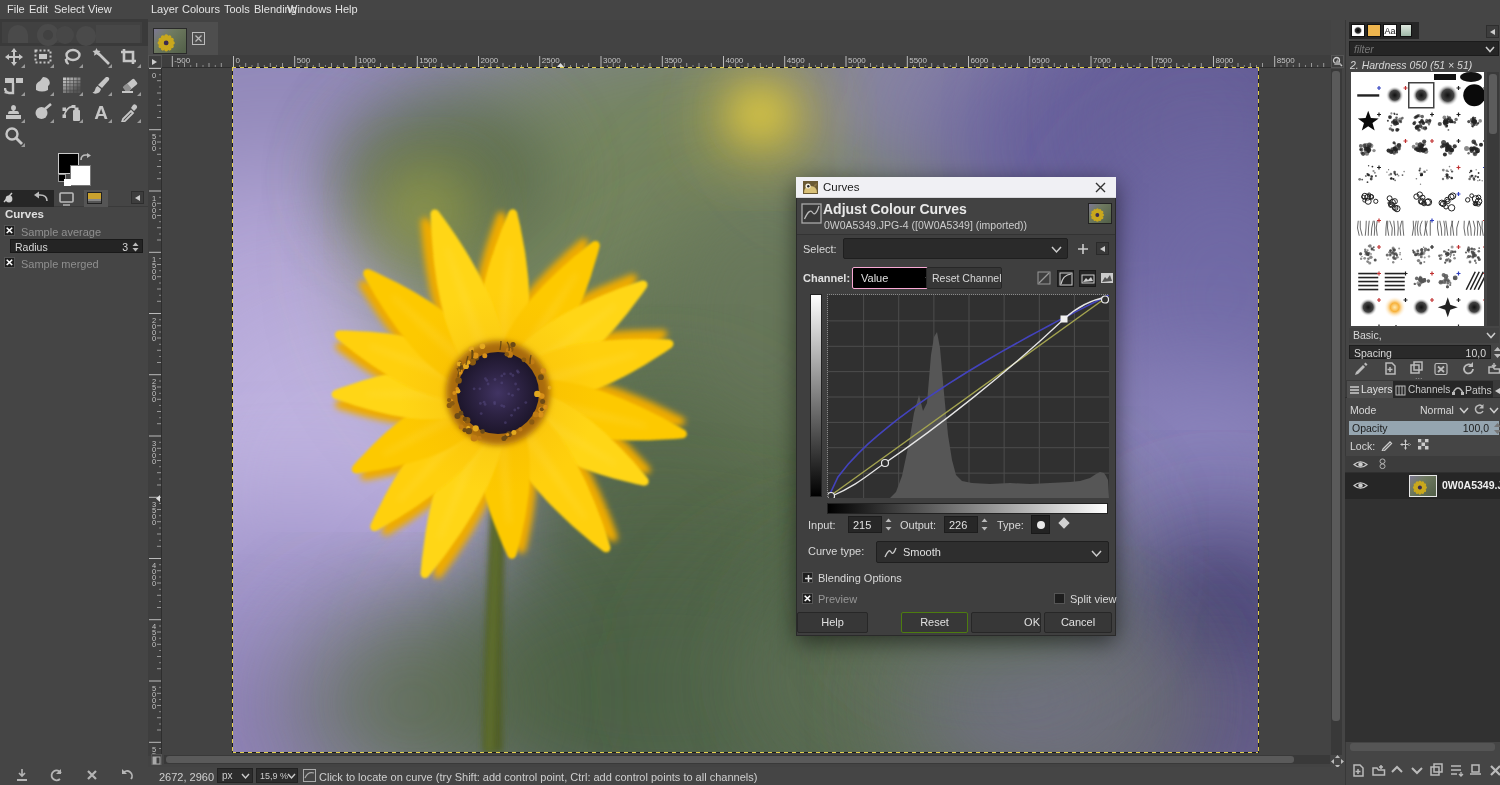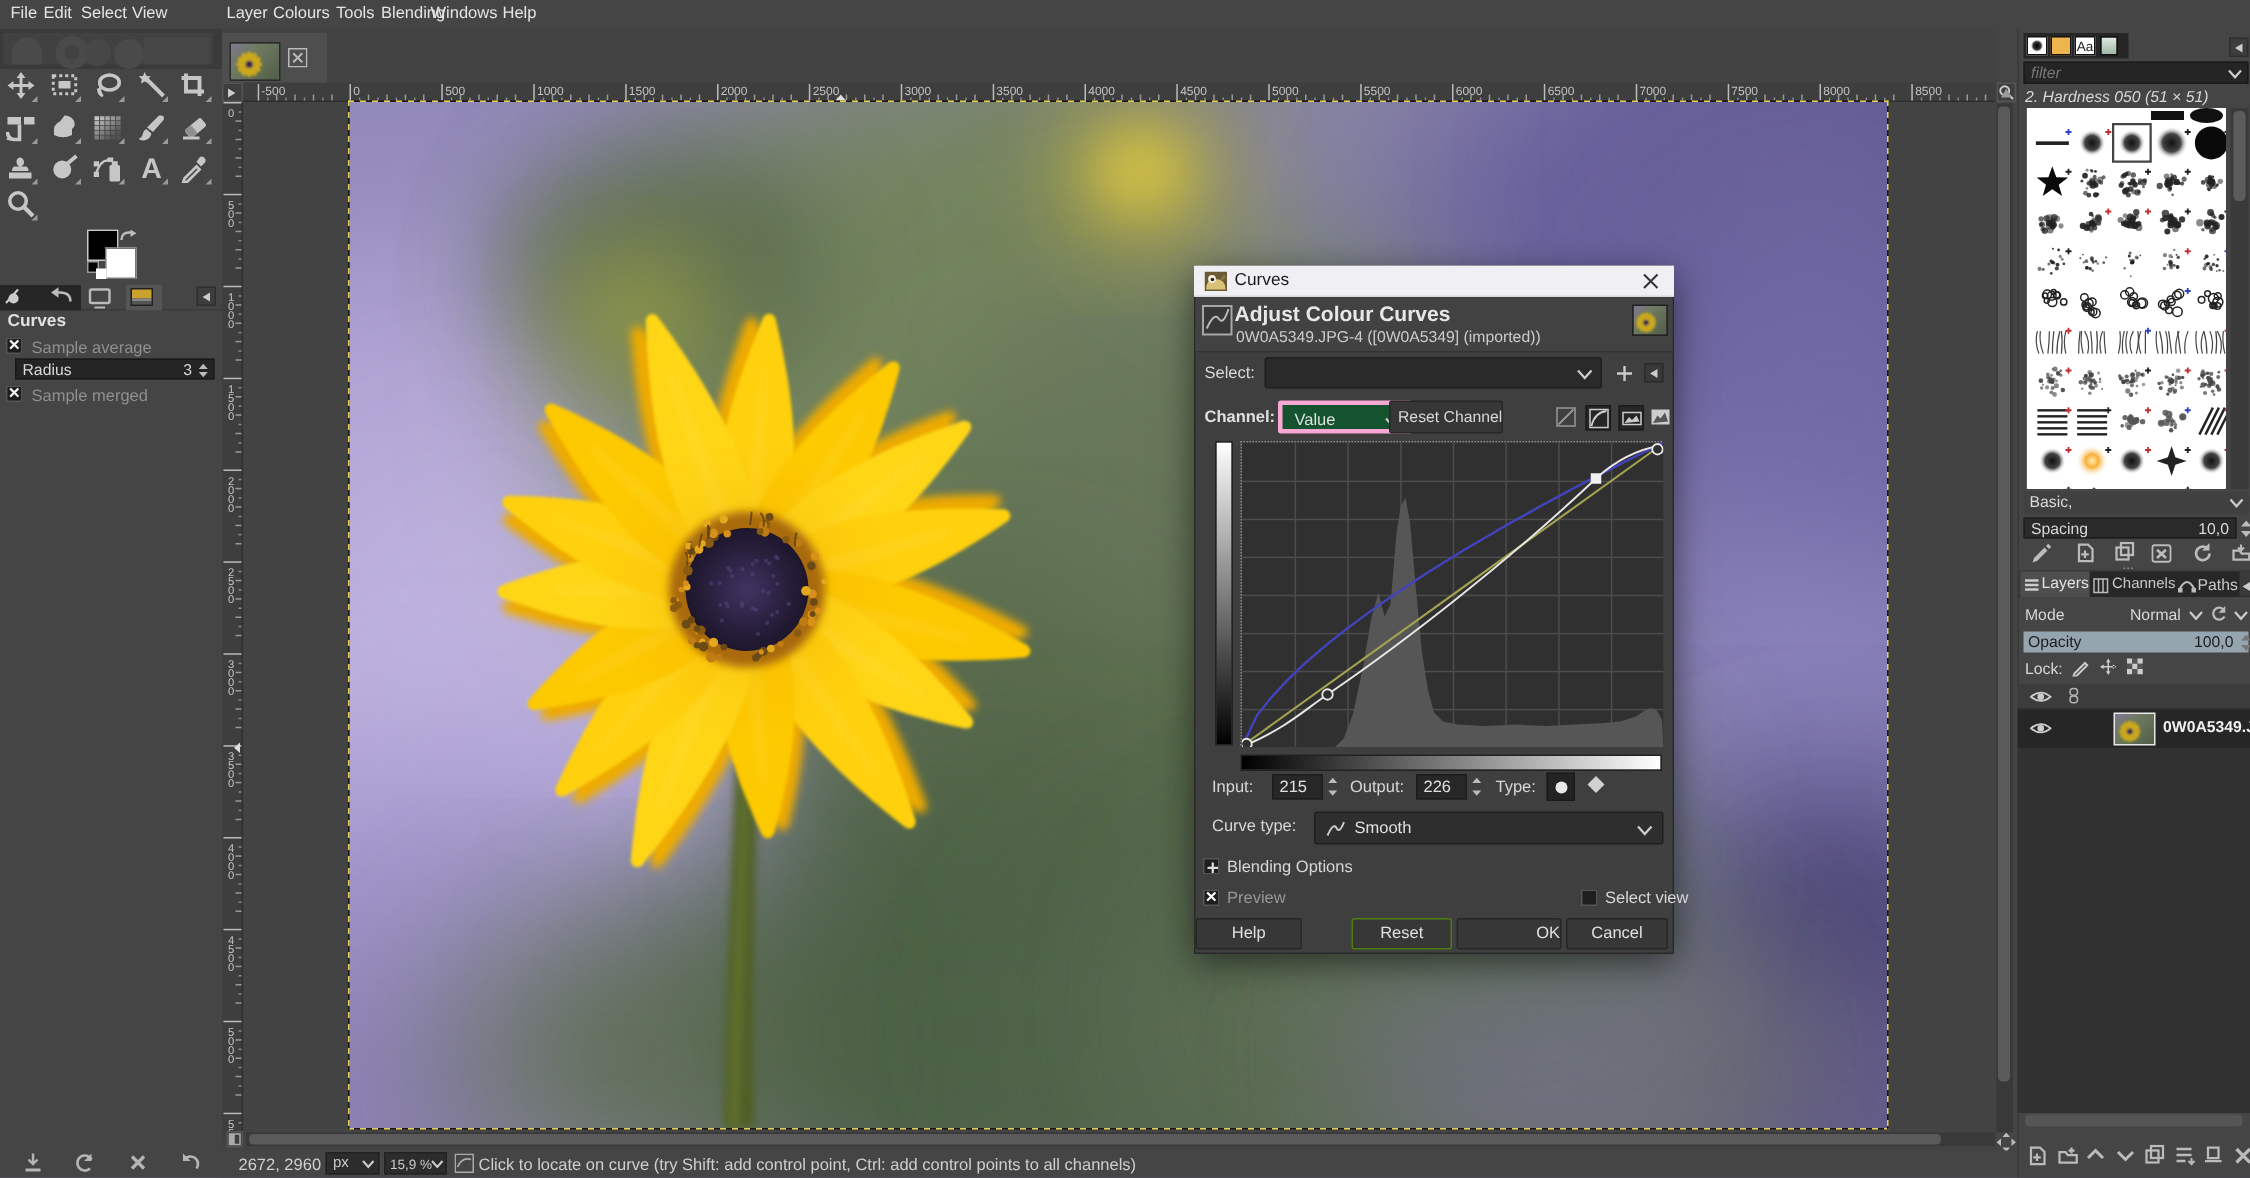--- a/index.html
+++ b/index.html
@@ -974,21 +974,21 @@
         <path d="M1 1 L5.5 6 L10 1" fill="none" stroke="#ccc" stroke-width="1.5"></path>
       </svg>
     </div>
     <svg class="abs" style="left:1077px;top:243px" width="12" height="12">
       <path d="M6 1 V11 M1 6 H11" stroke="#ccc" stroke-width="1.6"></path>
     </svg>
     <div class="abs" style="left:1096px;top:242px;width:13px;height:13px;background:#383838;border:1px solid #2a2a2a;">
       <div style="position:absolute;left:3px;top:2.5px;width:0;height:0;border-top:3.5px solid transparent;border-bottom:3.5px solid transparent;border-right:5px solid #ccc"></div>
     </div>
     <div class="abs" style="left:803px;top:272px;font-size:11px;font-weight:bold;color:#e0e0e0;">Channel:</div>
-    <div class="abs" style="left:852px;top:267px;width:90px;height:22px;background:#14532d;border:3px solid #f9a8d4;border-radius:2px;">
+    <div class="abs" style="left:852px;top:267px;width:90px;height:22px;background:#000000;border:1px solid #f9a8d4;border-radius:2px;">
       <span style="position:absolute;left:8px;top:4px;font-size:11px;color:#e0e0e0">Value</span>
       <svg style="position:absolute;right:5px;top:8px" width="11" height="8">
         <path d="M1 1 L5.5 6 L10 1" fill="none" stroke="#ccc" stroke-width="1.5"></path>
       </svg>
     </div>
     <div class="abs" style="left:926px;top:267px;width:76px;height:22px;background:#363636;border:1px solid #272727;border-radius:2px;">
       <span style="position:absolute;left:5px;top:4px;font-size:10.5px;color:#d8d8d8;white-space:nowrap">Reset Channel</span>
     </div>
     <div class="abs" style="left:1036px;top:270px;width:17px;height:17px;">
       <svg width="15" height="15" style="position:absolute;left:1px;top:1px">
@@ -1074,21 +1074,21 @@
         <path d="M1 1 L5.5 6 L10 1" fill="none" stroke="#ccc" stroke-width="1.5"></path>
       </svg>
     </div>
     <div class="abs" style="left:802px;top:572px;width:11px;height:11px;background:#1e1e1e;border:1px solid #555;"><svg width="11" height="11">
         <path d="M5.5 2 V9 M2 5.5 H9" stroke="#ddd" stroke-width="1.5"></path>
       </svg></div>
     <div class="abs" style="left:818px;top:572px;font-size:11px;color:#d8d8d8;">Blending Options</div>
     <div class="abs" style="left:802px;top:593px;width:11px;height:11px;background:#1e1e1e;border:1px solid #555;color:#fff;font-size:10px;font-weight:bold;line-height:10px;text-align:center;">✕</div>
     <div class="abs" style="left:818px;top:593px;font-size:11px;color:#979797;">Preview</div>
     <div class="abs" style="left:1054px;top:593px;width:11px;height:11px;background:#1e1e1e;border:1px solid #555;"></div>
-    <div class="abs" style="left:1070px;top:593px;font-size:11px;color:#d8d8d8;">Select view</div>
+    <div class="abs" style="left:1070px;top:593px;font-size:11px;color:#d8d8d8;">Split view</div>
     <div class="abs" style="left:797px;top:612px;width:71px;height:21px;background:#373737;border:1px solid #272727;border-radius:2px;">
       <div style="width:100%;text-align:center;margin-top:3px;font-size:11px;color:#e0e0e0">Help</div>
     </div>
     <div class="abs" style="left:901px;top:612px;width:67px;height:21px;background:#373737;border:1px solid #4d7c0f;border-radius:2px;">
       <div style="width:100%;text-align:center;margin-top:3px;font-size:11px;color:#e0e0e0">Reset</div>
     </div>
     <div class="abs" style="left:971px;top:612px;width:70px;height:21px;background:#373737;border:1px solid #272727;border-radius:2px;">
       <div style="width:100%;text-align:right;margin-top:3px;font-size:11px;color:#e0e0e0">OK</div>
     </div>
     <div class="abs" style="left:1044px;top:612px;width:68px;height:21px;background:#373737;border:1px solid #272727;border-radius:2px;">

